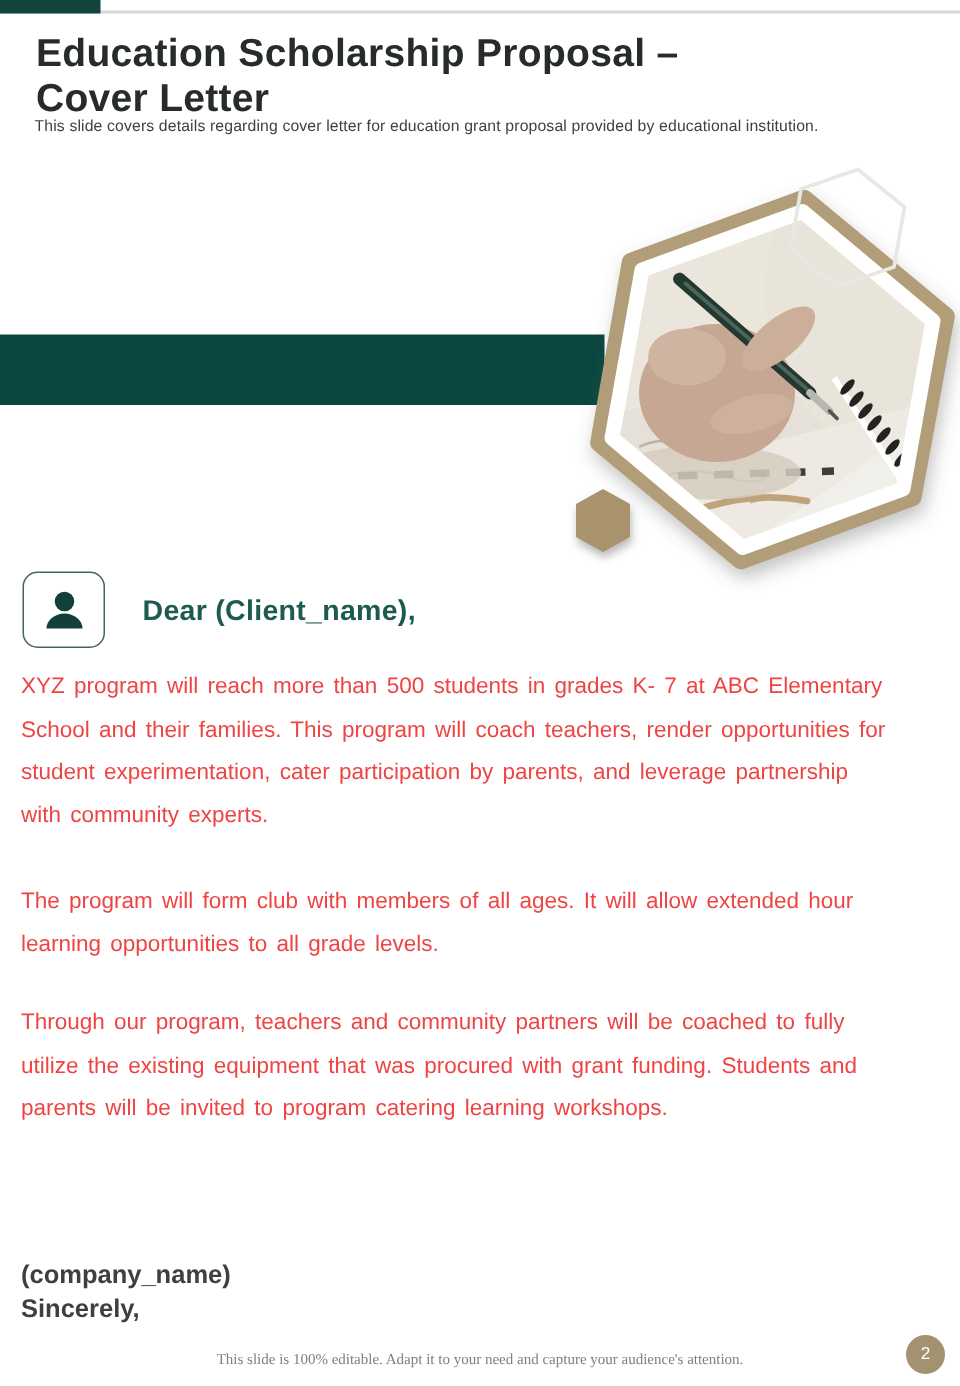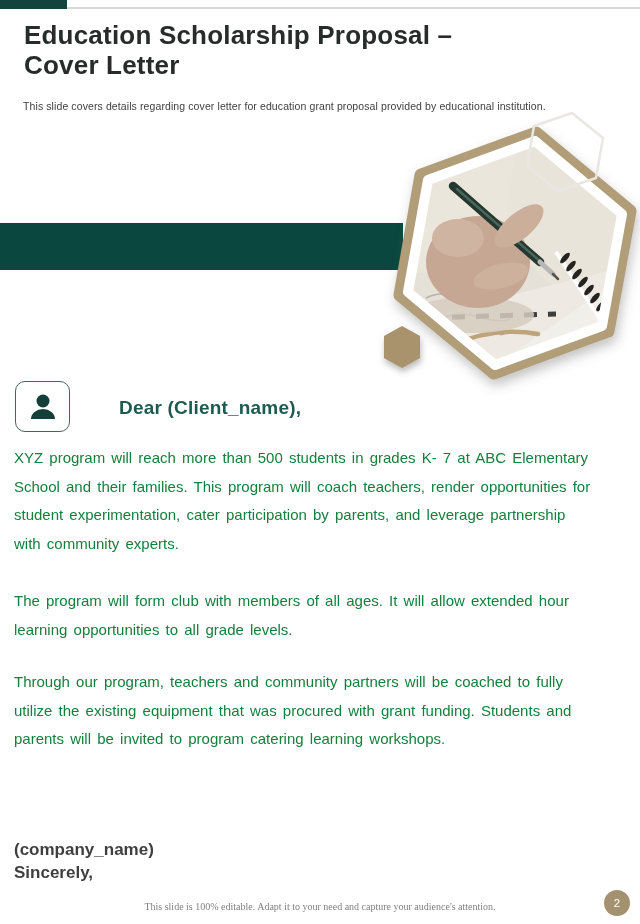--- a/index.html
+++ b/index.html
@@ -33,40 +33,39 @@
     width: 478px;
     font-size: 26px;
     font-weight: bold;
     color: #272c2a;
     line-height: 30px;
     letter-spacing: 0.2px;
   }
 
   .page-subtitle {
     position: absolute;
-    left: 23px; top: 100px;
+    left: 23px; top: 78px;
     width: 560px;
     font-size: 10.5px;
     color: #404040;
     letter-spacing: 0.1px;
   }
 
   .decor {
     position: absolute;
     left: 0; top: 0;
     width: 640px; height: 924px;
     pointer-events: none;
   }
 
   .greeting-row {
     position: absolute;
     left: 15px; top: 381px;
     display: flex;
     align-items: center;
-    gap: 24px;
   }
   .person-box {
     width: 55px; height: 51px;
     border: 1.5px solid #49635d;
     border-radius: 10px;
     display: flex;
     align-items: center;
     justify-content: center;
     background: #ffffff;
   }
@@ -77,21 +76,21 @@
     color: #1d5a50;
     letter-spacing: 0.2px;
     padding-top: 2px;
   }
 
   .body-copy {
     position: absolute;
     left: 14px; top: 444px;
     width: 578px;
     font-size: 15px;
-    color: #15803d;
+    color: #ef4444;
     line-height: 28.5px;
     word-spacing: 2px;
   }
   .body-copy p { margin: 0 0 24px 0; }
   .body-copy p.para-1 { margin-bottom: 29px; }
 
   .signature {
     position: absolute;
     left: 14px; top: 838px;
     font-size: 17px;

